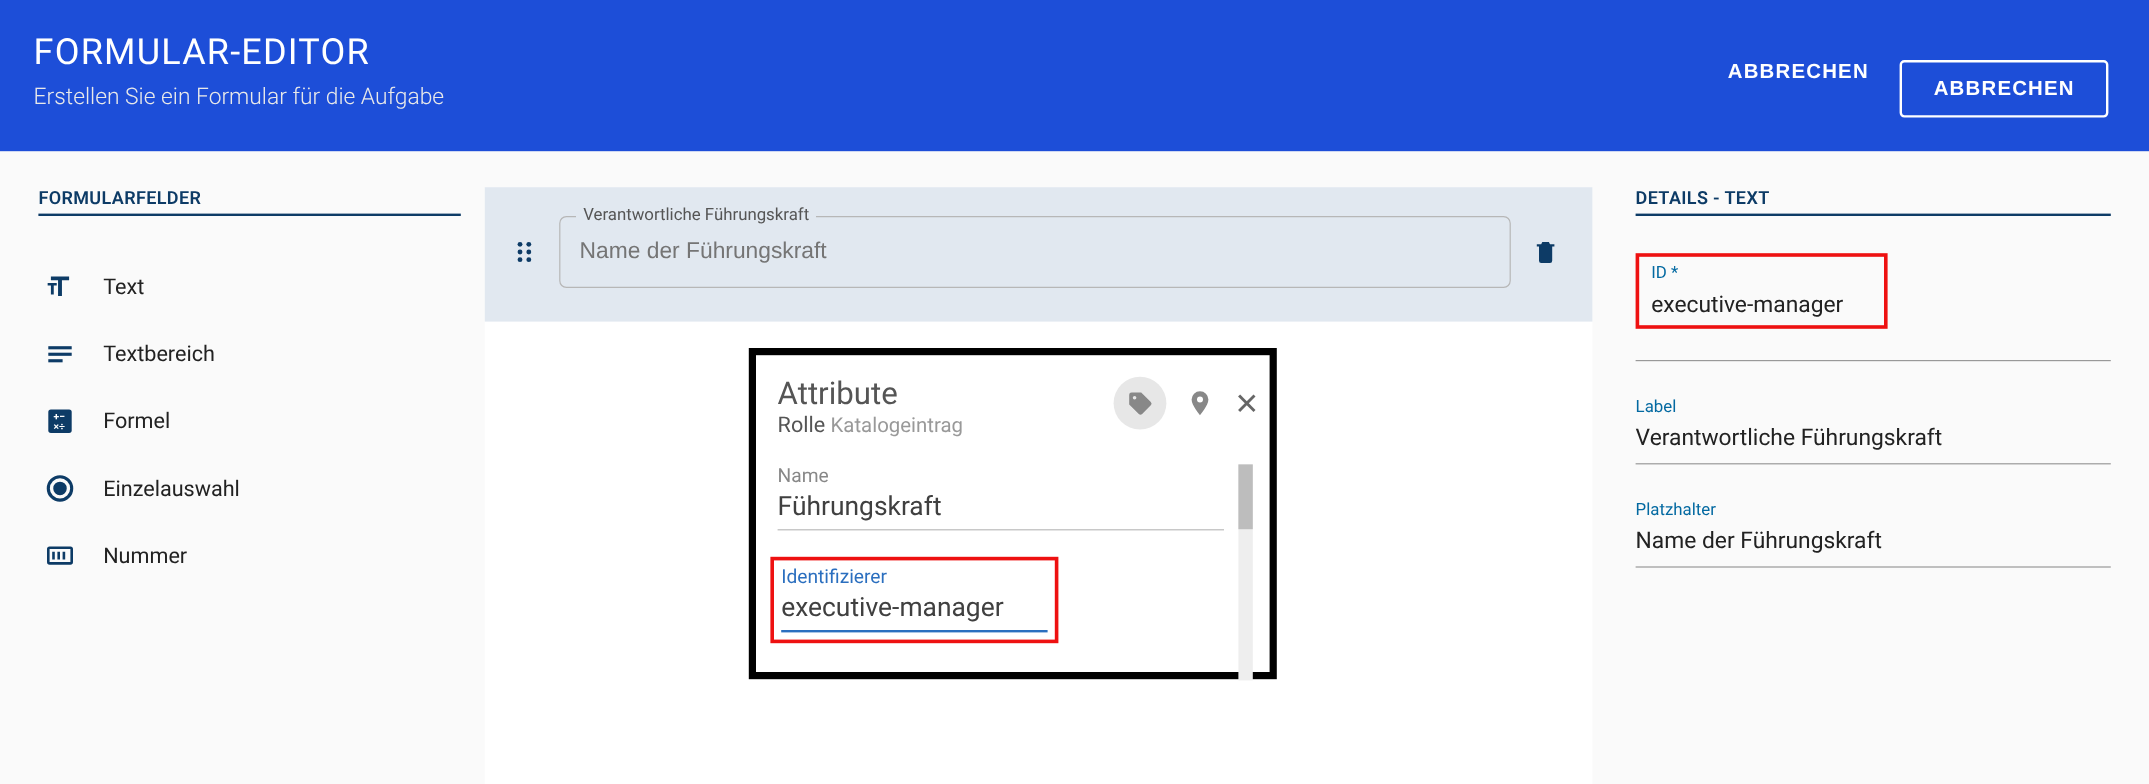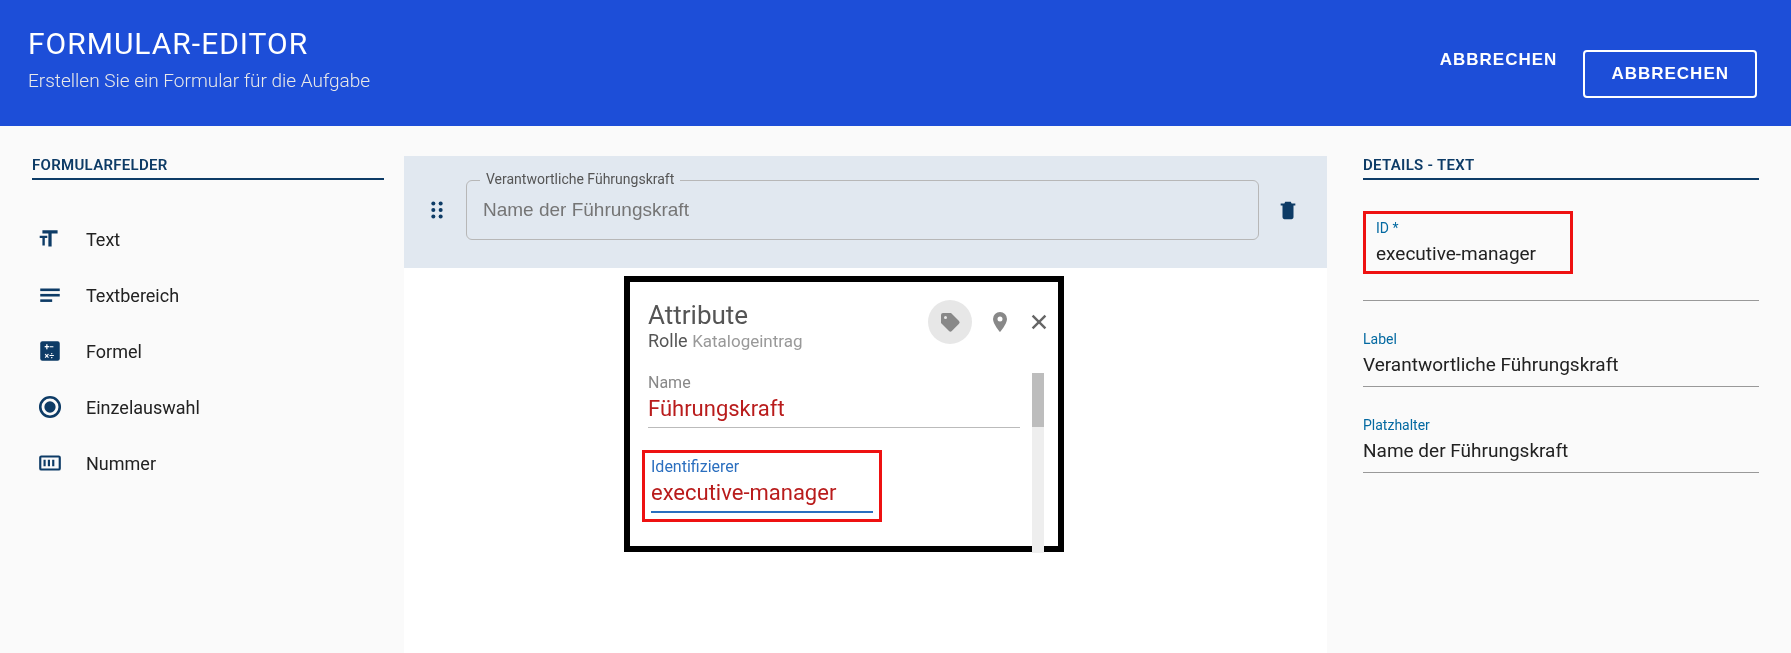--- a/index.html
+++ b/index.html
@@ -28,33 +28,33 @@
   
   .canvas { background: #fff; min-height: 520px; position: relative; }
   .canvas-field { background: #e1e8f0; padding: 24px 28px 28px 22px; display: flex; align-items: center; gap: 18px; }
   .drag-handle { color: #0d3b66; cursor: grab; display:flex; }
   .field-shell { position: relative; flex: 1; }
   .floating-label { position: absolute; top: -9px; left: 14px; background: #e1e8f0; padding: 0 6px; font-size: 14px; color: #555; }
   .field-input { width: 100%; border: 1px solid #b7b7b7; border-radius: 6px; padding: 18px 16px; font-size: 19px; color: #777; background: #e1e8f0; }
   .delete-btn { color: #0d3b66; cursor: pointer; display:flex; }
 
   
-  .popup { position: absolute; top: 120px; left: 220px; width: 440px; background: #fff; border: 6px solid #000; padding: 18px 8px 24px 18px; }
+  .popup { position: absolute; top: 134px; left: 220px; width: 440px; background: #fff; border: 6px solid #000; padding: 18px 8px 24px 18px; }
   .popup-head { display: flex; align-items: flex-start; justify-content: space-between; }
   .popup-head .ptitle h2 { font-size: 26px; font-weight: 400; color: #555; }
   .popup-head .ptitle .sub { font-size: 18px; color: #555; }
   .popup-head .ptitle .sub .light { color: #999; font-size: 17px; }
   .popup-icons { display: flex; align-items: center; gap: 16px; color: #888; }
   .popup-icons .circ { width: 44px; height: 44px; border-radius: 50%; background: #e7e7e7; display: flex; align-items: center; justify-content: center; }
   .popup-body { margin-top: 22px; padding-right: 30px; position: relative; }
   .popup-body .scroll { position: absolute; right: 6px; top: 0; width: 12px; height: 180px; background: #eee; }
   .popup-body .scroll .thumb { width: 100%; height: 54px; background: #bdbdbd; }
   .mfield { margin-bottom: 22px; }
   .mfield label { display: block; font-size: 16px; color: #888; margin-bottom: 4px; }
-  .mfield .val { font-size: 22px; color: #b91c1c; border-bottom: 1px solid #bbb; padding-bottom: 6px; }
+  .mfield .val { font-size: 22px; color: #404040; border-bottom: 1px solid #bbb; padding-bottom: 6px; }
   .mfield.active label { color: #2b6fbf; }
   .mfield.active .val { border-bottom: 2px solid #2b6fbf; }
   .redbox { border: 3px solid #ee1111; padding: 4px 6px 6px 6px; margin-left: -6px; display: inline-block; min-width: 240px; }
 
   
   .details { padding: 0 8px 0 36px; }
   .dfield { margin-bottom: 30px; }
   .dfield label { display:block; font-size: 14px; color: #0369a1; margin-bottom: 6px; }
   .dfield .dval { font-size: 19px; color: #222; border-bottom: 1px solid #999; padding-bottom: 10px; }
   .dfield.redwrap { border: 3px solid #ee1111; padding: 6px 10px 4px 10px; display: inline-block; min-width: 210px; }

